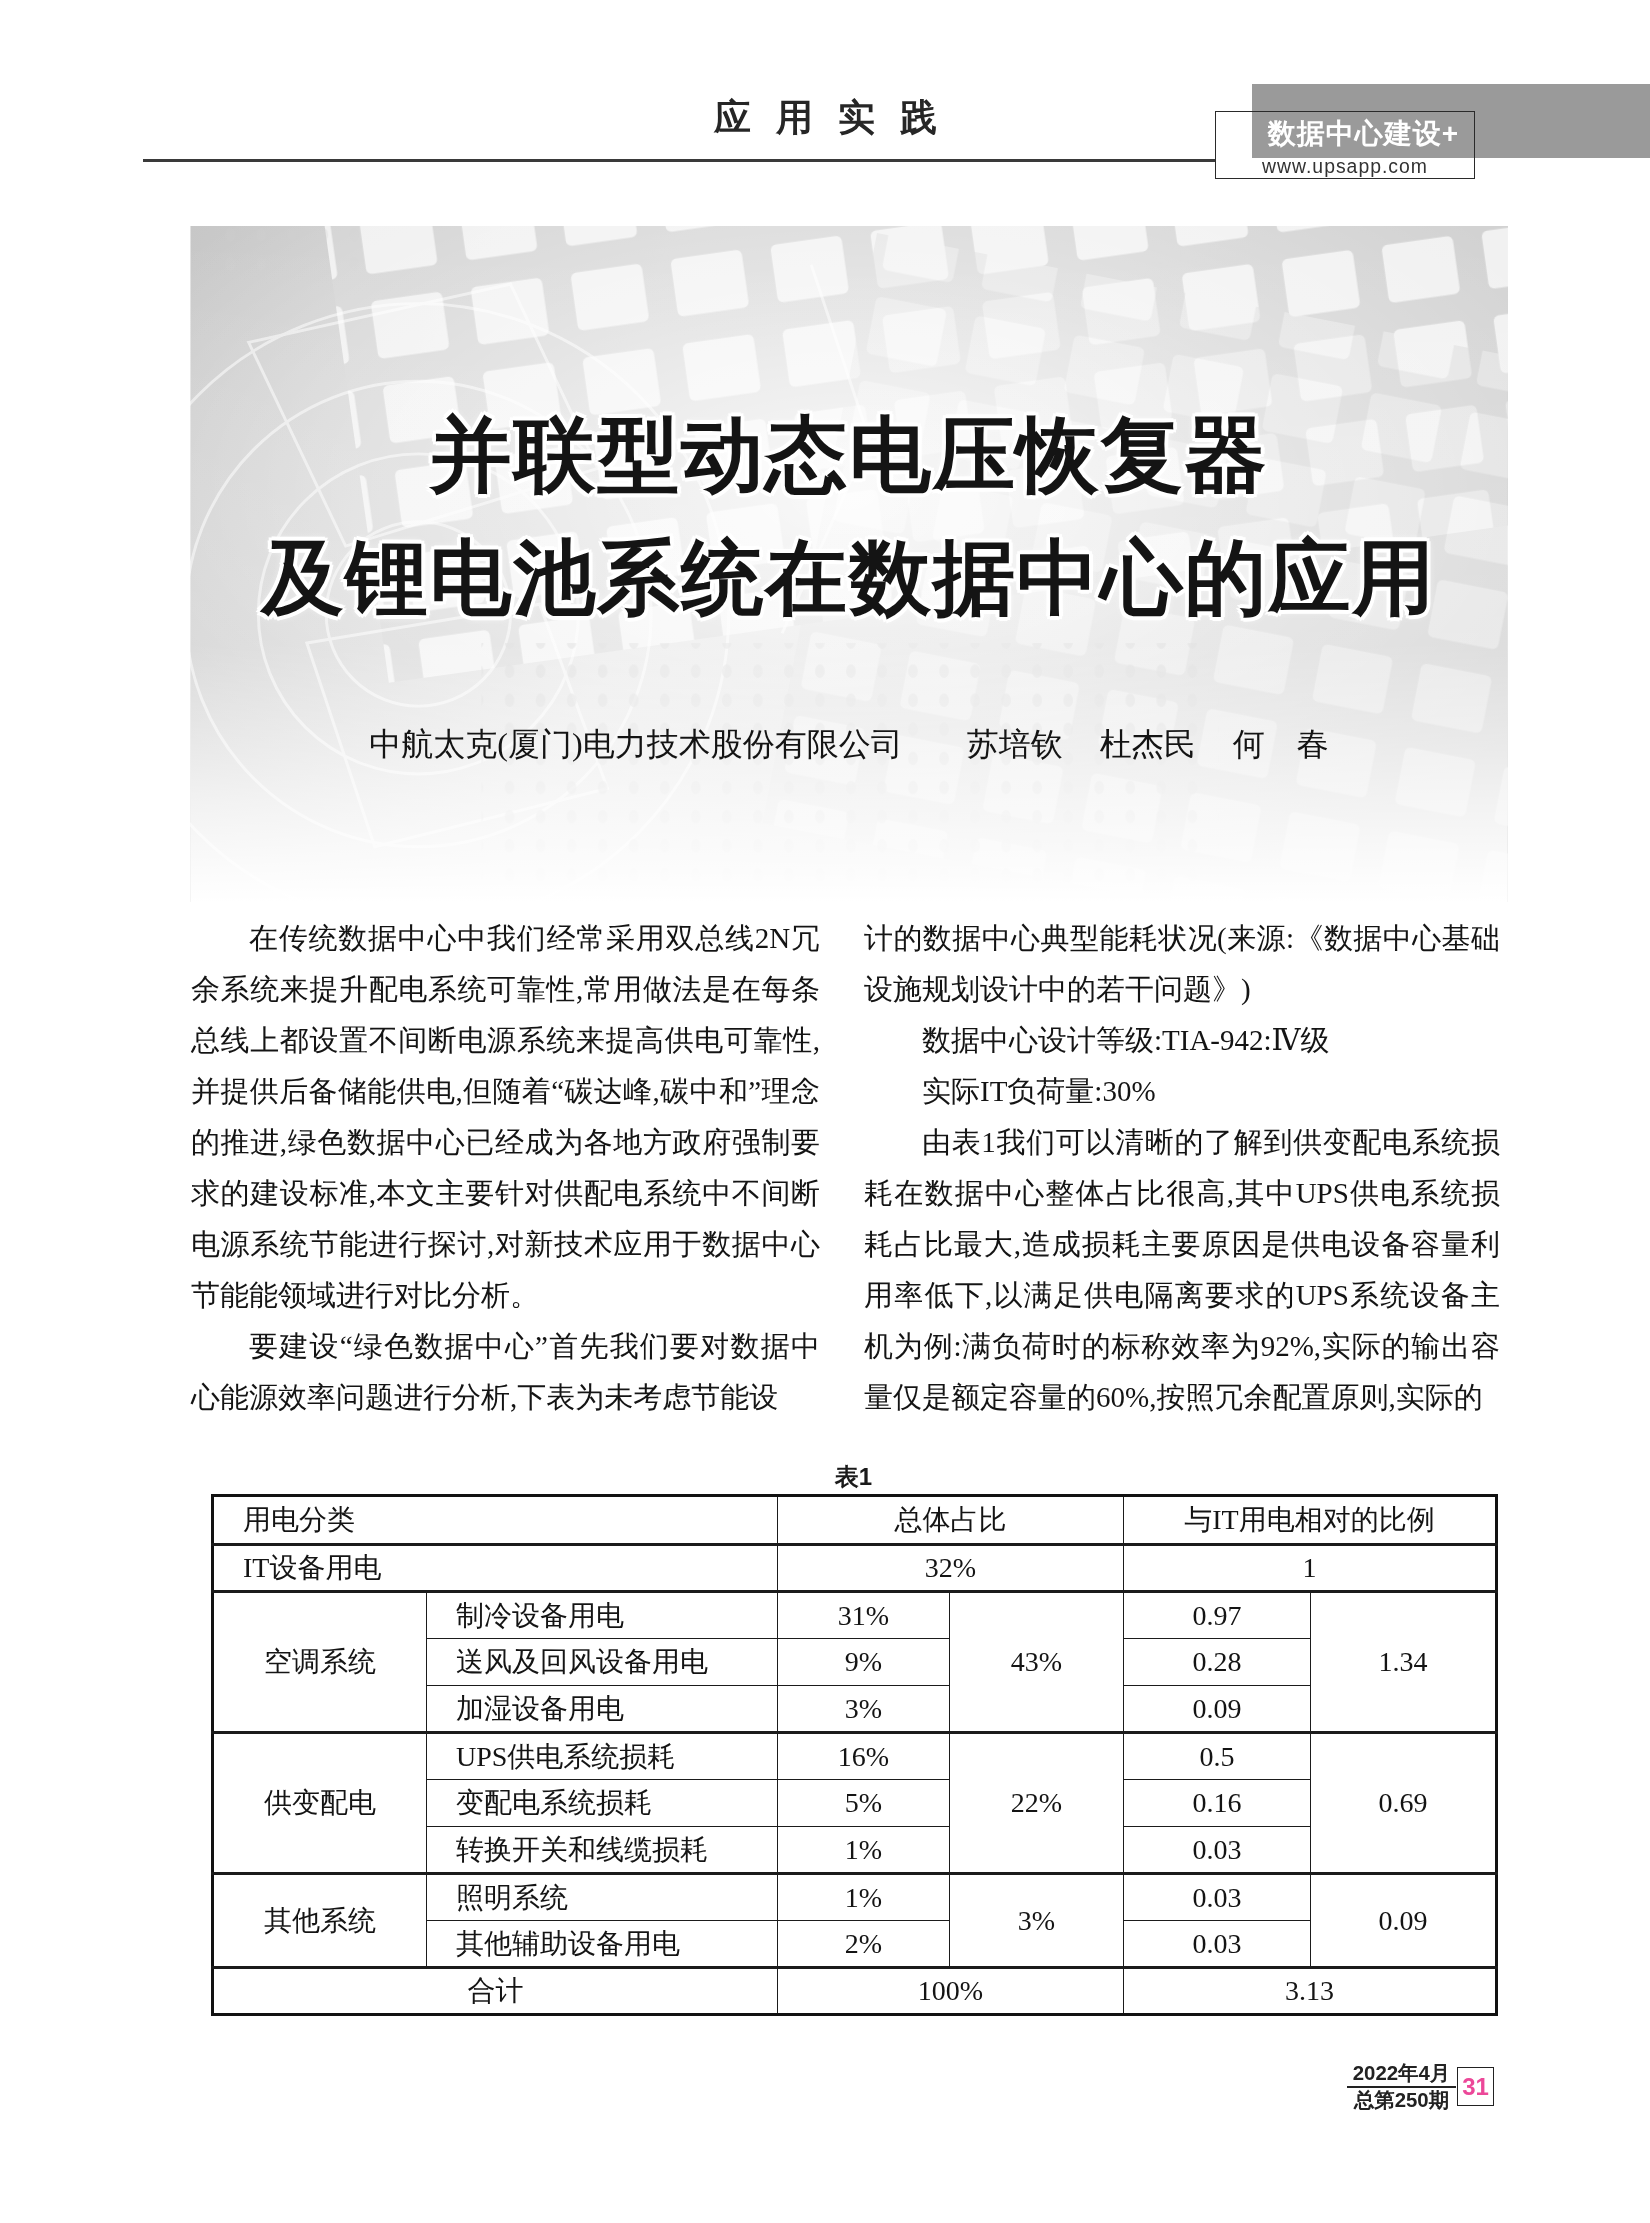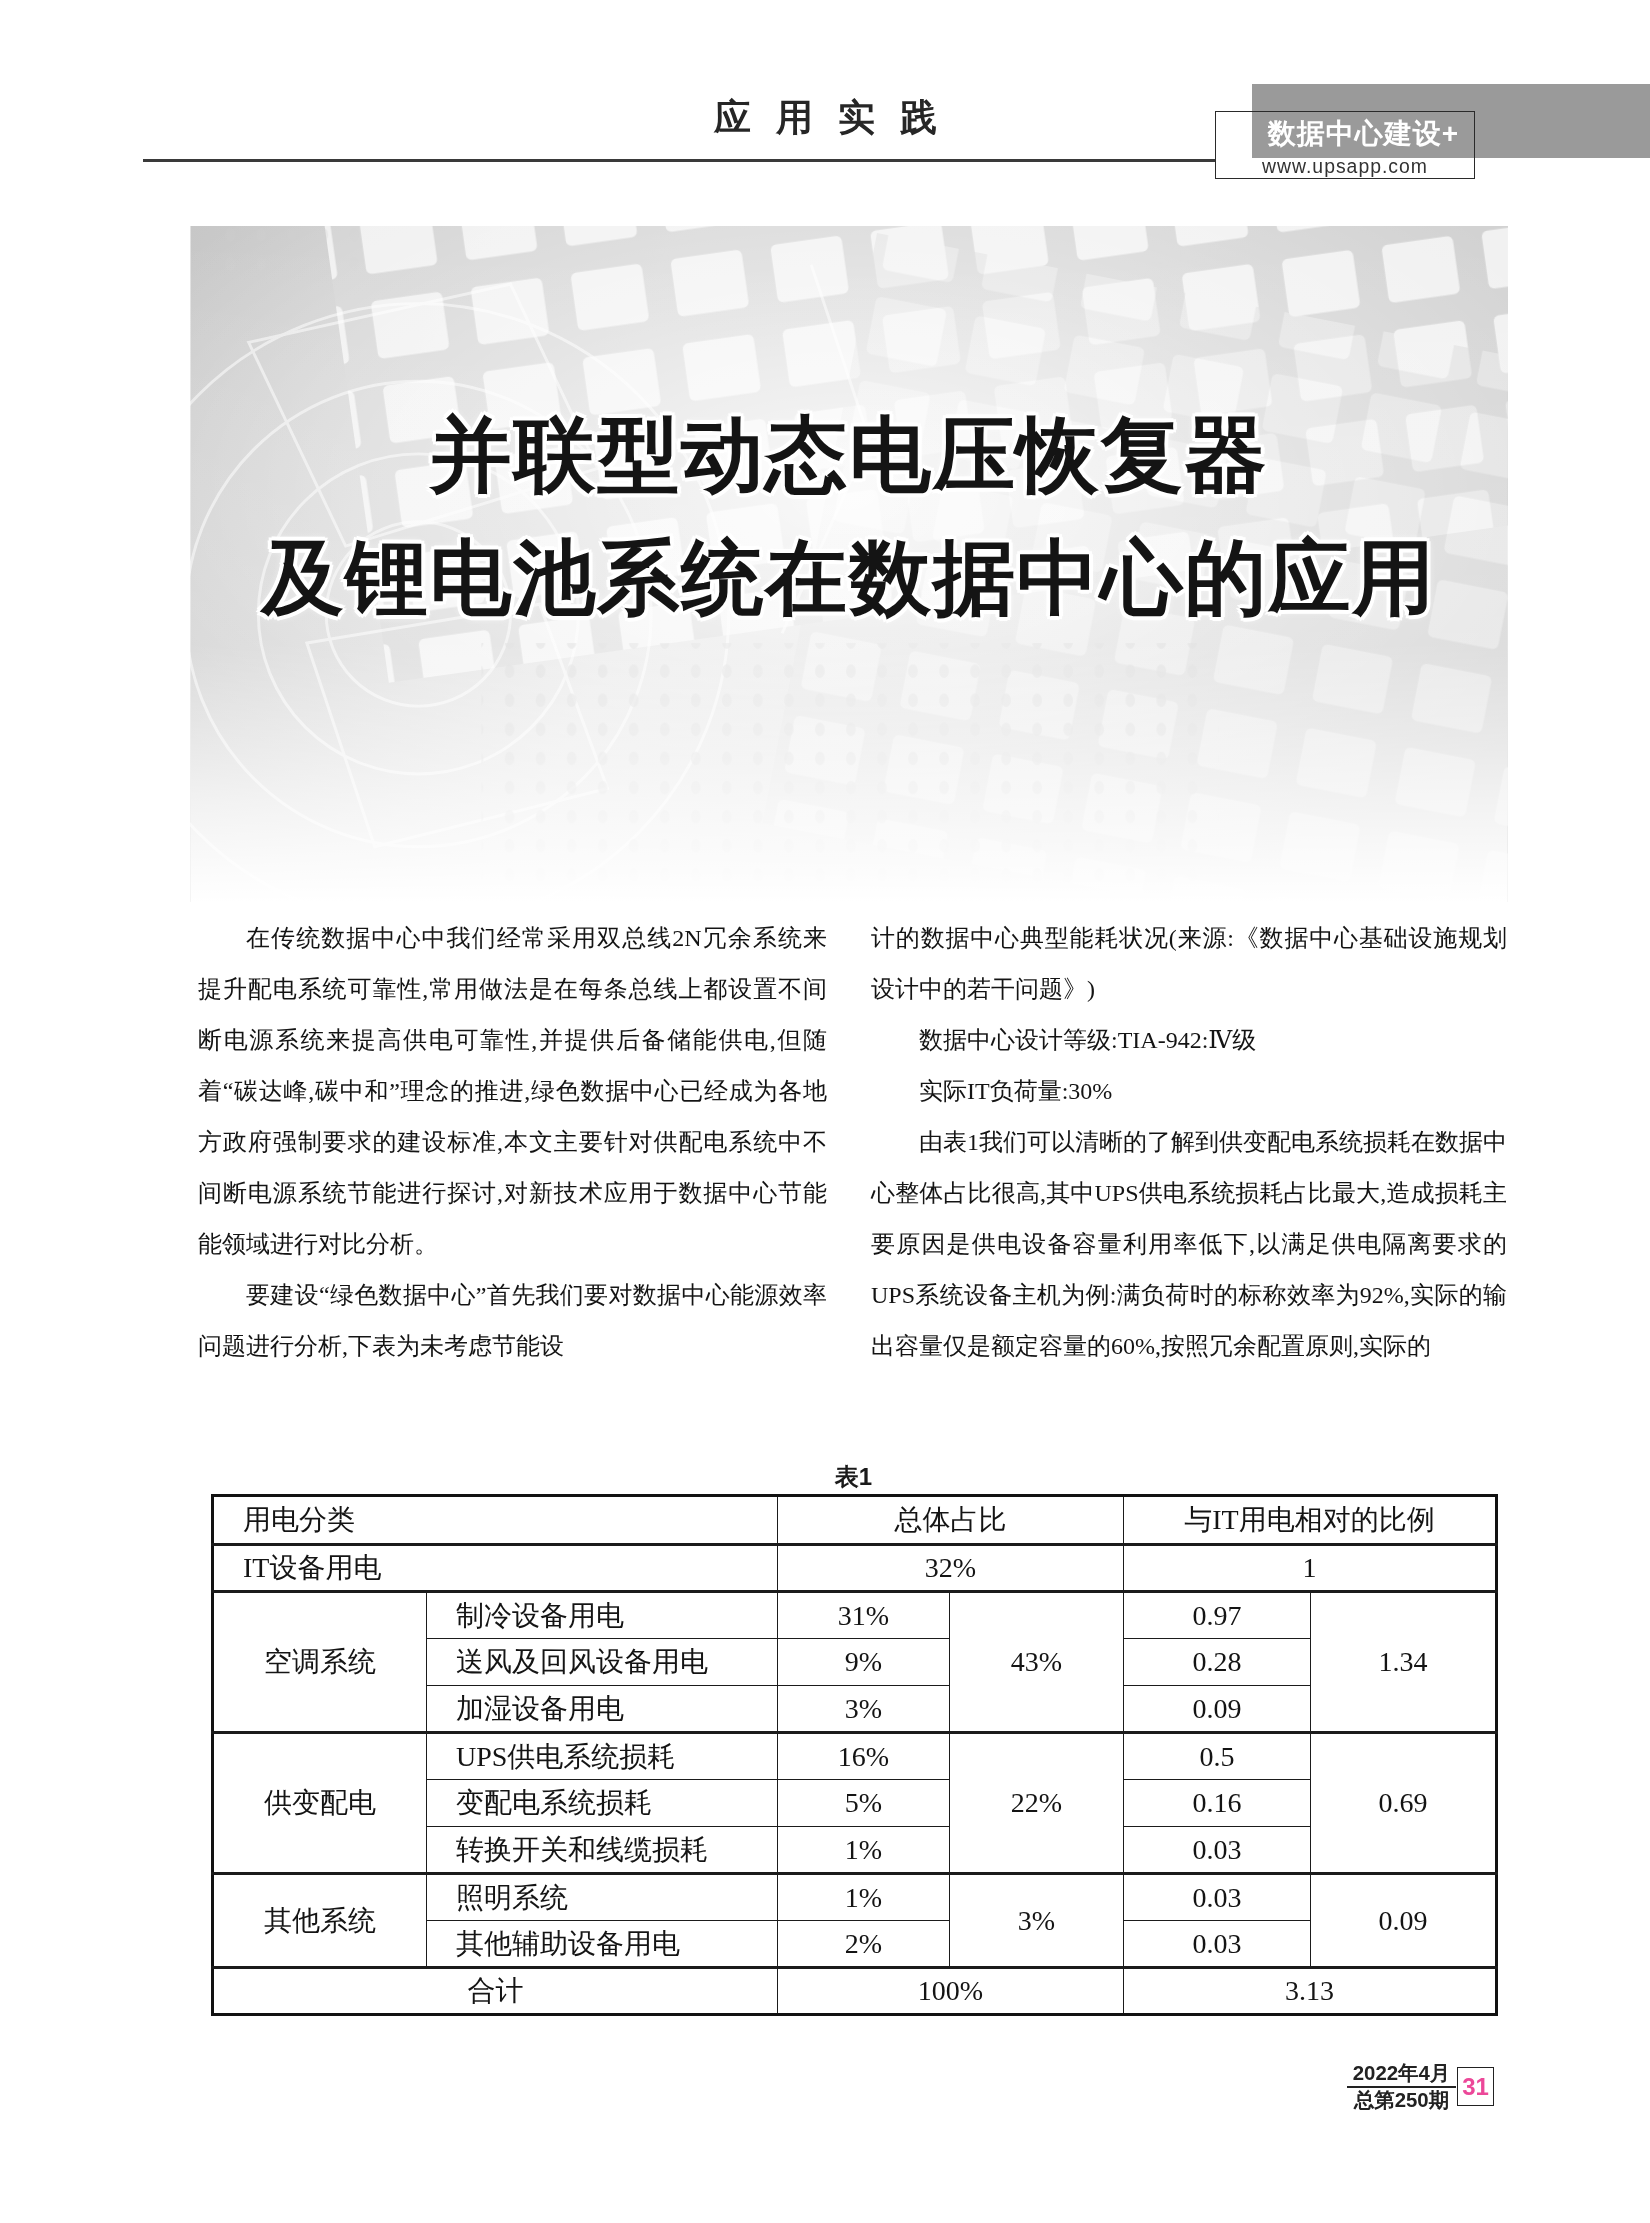--- a/index.html
+++ b/index.html
@@ -48,22 +48,22 @@
   .hero-title.line1 { top:180px; }
   .hero-title.line2 { top:303px; }
   .byline {
     position:absolute; left:0; right:0; top:497px; display:flex;
     justify-content:center; align-items:baseline; gap:37px;
     font-size:32px; color:#141414; white-space:nowrap;
   }
   .byline .company { margin-right:27px; }
   
   .text-col {
-    position:absolute; top:913px; font-size:24px; line-height:51px;
-    text-align:justify; color:#141414;margin-left:7px;
+    position:absolute; top:913px; font-size:29px; line-height:51px;
+    text-align:justify; color:#141414;
   }
   .text-col.left  { left:191px; width:629px; }
   .text-col.right { left:864px; width:636px; }
   .text-col p.indent { text-indent:2em; }
   
   .table-caption {
     position:absolute; left:211px; top:1461px; width:1285px; text-align:center;
     font-family:"Liberation Sans","DejaVu Sans",sans-serif;
     font-size:24px; font-weight:700; color:#1a1a1a;
   }
@@ -149,20 +149,26 @@
         <path d="M 120 430 L 360 390 L 430 580 L 190 640 Z"></path>
         <path d="M 640 40 L 700 220 L 610 420"></path>
       </g>
       <rect x="300" y="430" width="760" height="250" fill="url(#dots)" opacity="0.65"></rect>
       <rect x="20" y="-40" width="160" height="90" fill="url(#dots)" opacity="0.3"></rect>
       <rect width="1358" height="697" fill="url(#glow)"></rect>
       <rect width="1358" height="697" fill="url(#fade)"></rect>
     </svg>
     <div class="hero-title line1">并联型动态电压恢复器</div>
     <div class="hero-title line2">及锂电池系统在数据中心的应用</div>
+    <div class="byline">
+      <span class="company">中航太克(厦门)电力技术股份有限公司</span>
+      <span>苏培钦</span>
+      <span>杜杰民</span>
+      <span>何　春</span>
+    </div>
   </div>
 
   <div class="text-col left">
     <p class="indent">在传统数据中心中我们经常采用双总线2N冗余系统来提升配电系统可靠性,常用做法是在每条总线上都设置不间断电源系统来提高供电可靠性,并提供后备储能供电,但随着“碳达峰,碳中和”理念的推进,绿色数据中心已经成为各地方政府强制要求的建设标准,本文主要针对供配电系统中不间断电源系统节能进行探讨,对新技术应用于数据中心节能能领域进行对比分析。</p>
     <p class="indent">要建设“绿色数据中心”首先我们要对数据中心能源效率问题进行分析,下表为未考虑节能设</p>
   </div>
   <div class="text-col right">
     <p>计的数据中心典型能耗状况(来源:《数据中心基础设施规划设计中的若干问题》)</p>
     <p class="indent">数据中心设计等级:TIA-942:Ⅳ级</p>
     <p class="indent">实际IT负荷量:30%</p>

